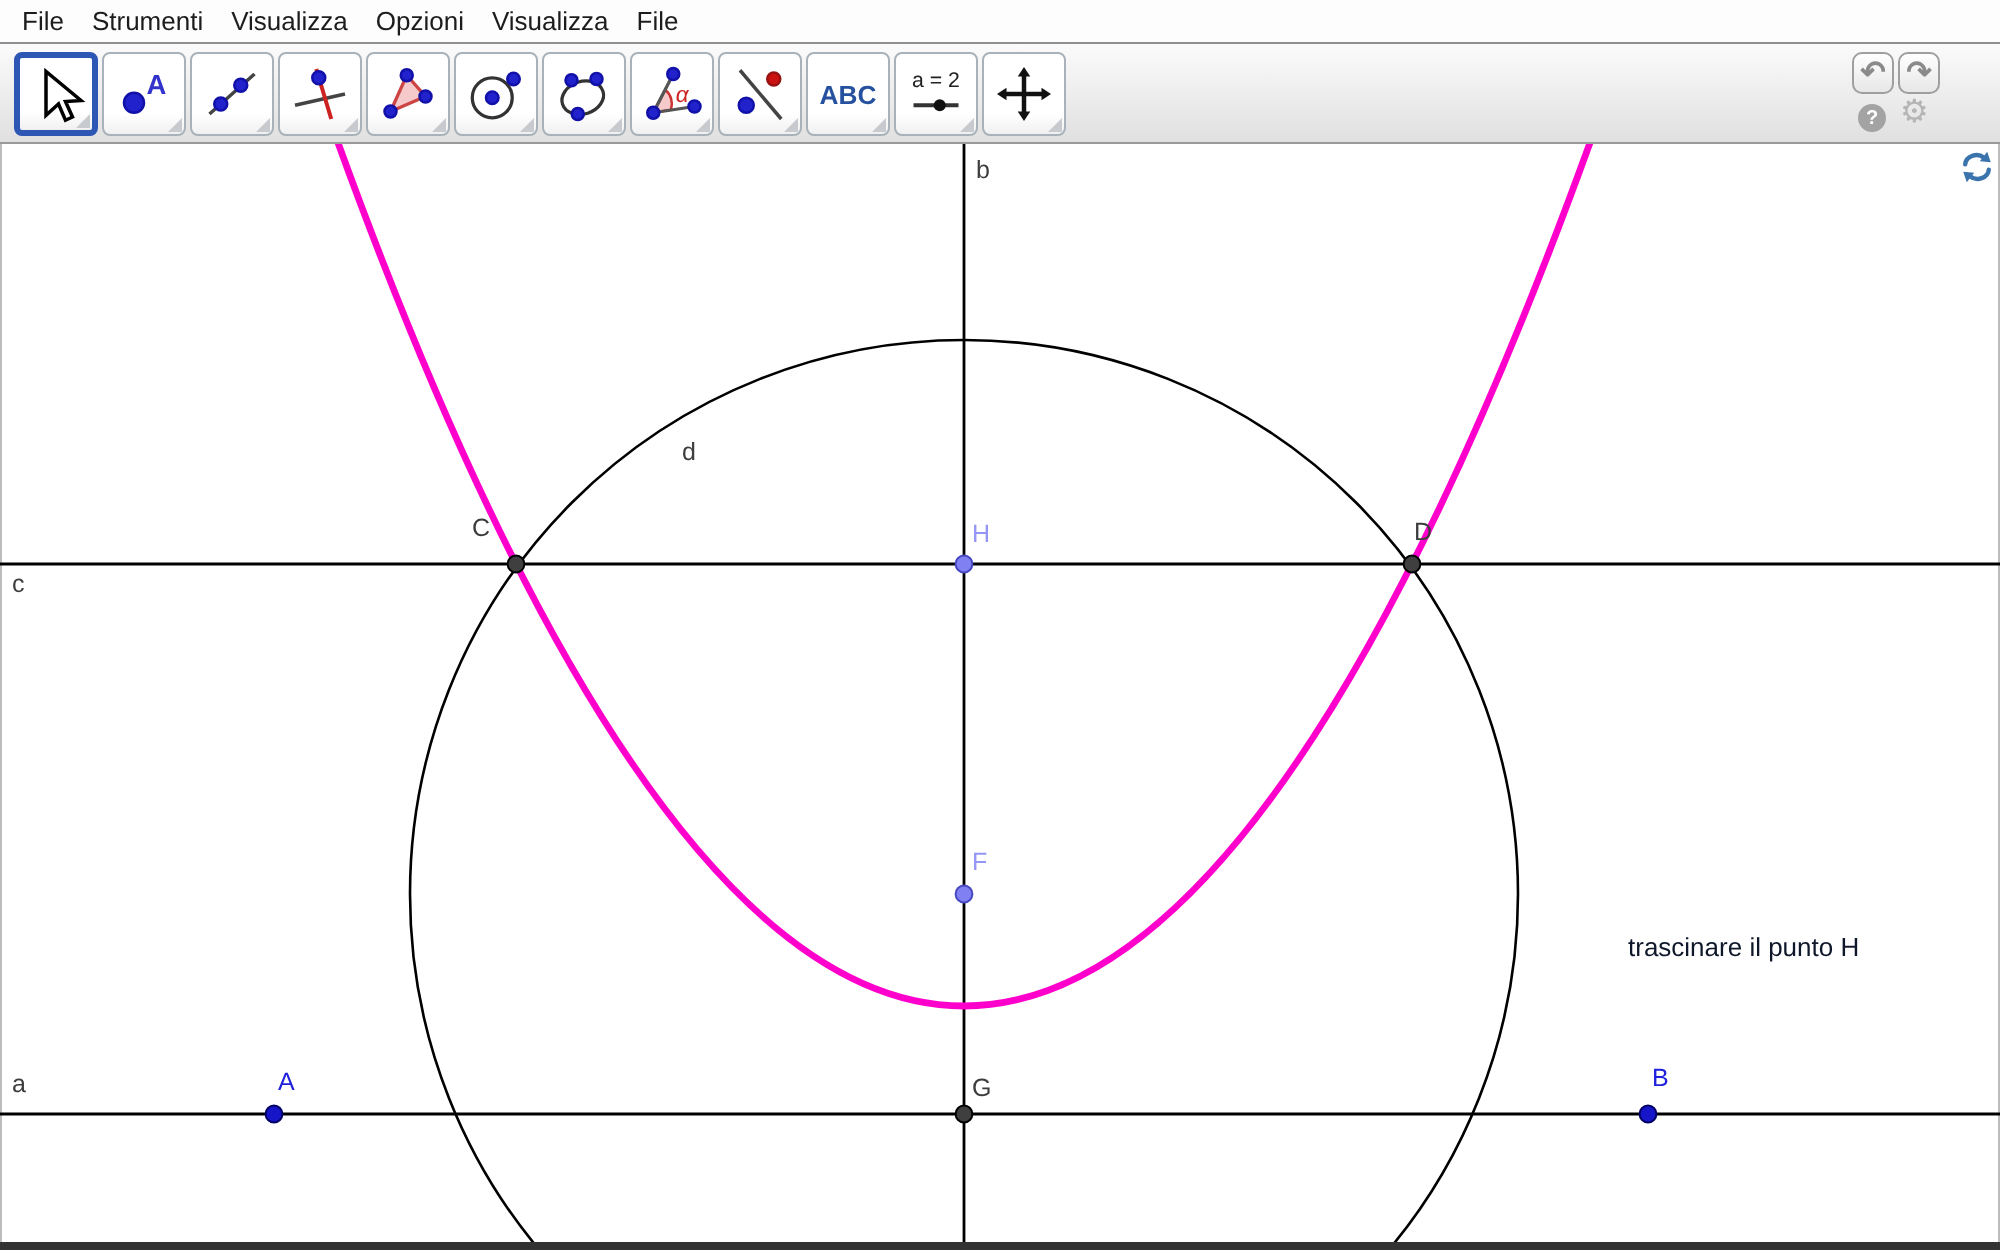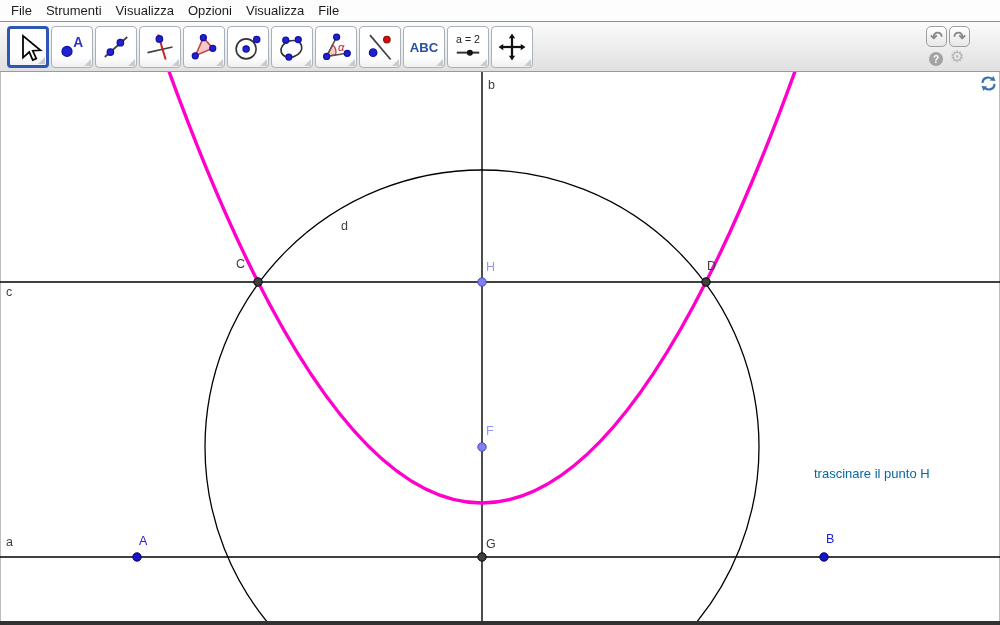--- a/index.html
+++ b/index.html
@@ -56,21 +56,21 @@
   
   .canvas{
     position:relative;width:1000px;height:549px;background:#fff;
     box-shadow:inset 1px 0 0 #bdbdbd, inset -1px 0 0 #bdbdbd;
   }
   .canvas svg.geo{position:absolute;left:0;top:0;}
   .geo-label{
     position:absolute;font-size:12.5px;line-height:1;cursor:default;white-space:nowrap;
   }
   .annotation{
-    position:absolute;font-size:13px;color:#0369a1;white-space:nowrap;cursor:default;
+    position:absolute;font-size:13px;color:#0f172a;white-space:nowrap;cursor:default;
   }
   .refresh{position:absolute;right:3px;top:3px;width:17px;height:17px;cursor:pointer;}
   .bottom-strip{height:4px;background:#323232;}
 </style>
 </head>
 <body>
 
 <div class="window">
 
   <div class="menubar">

